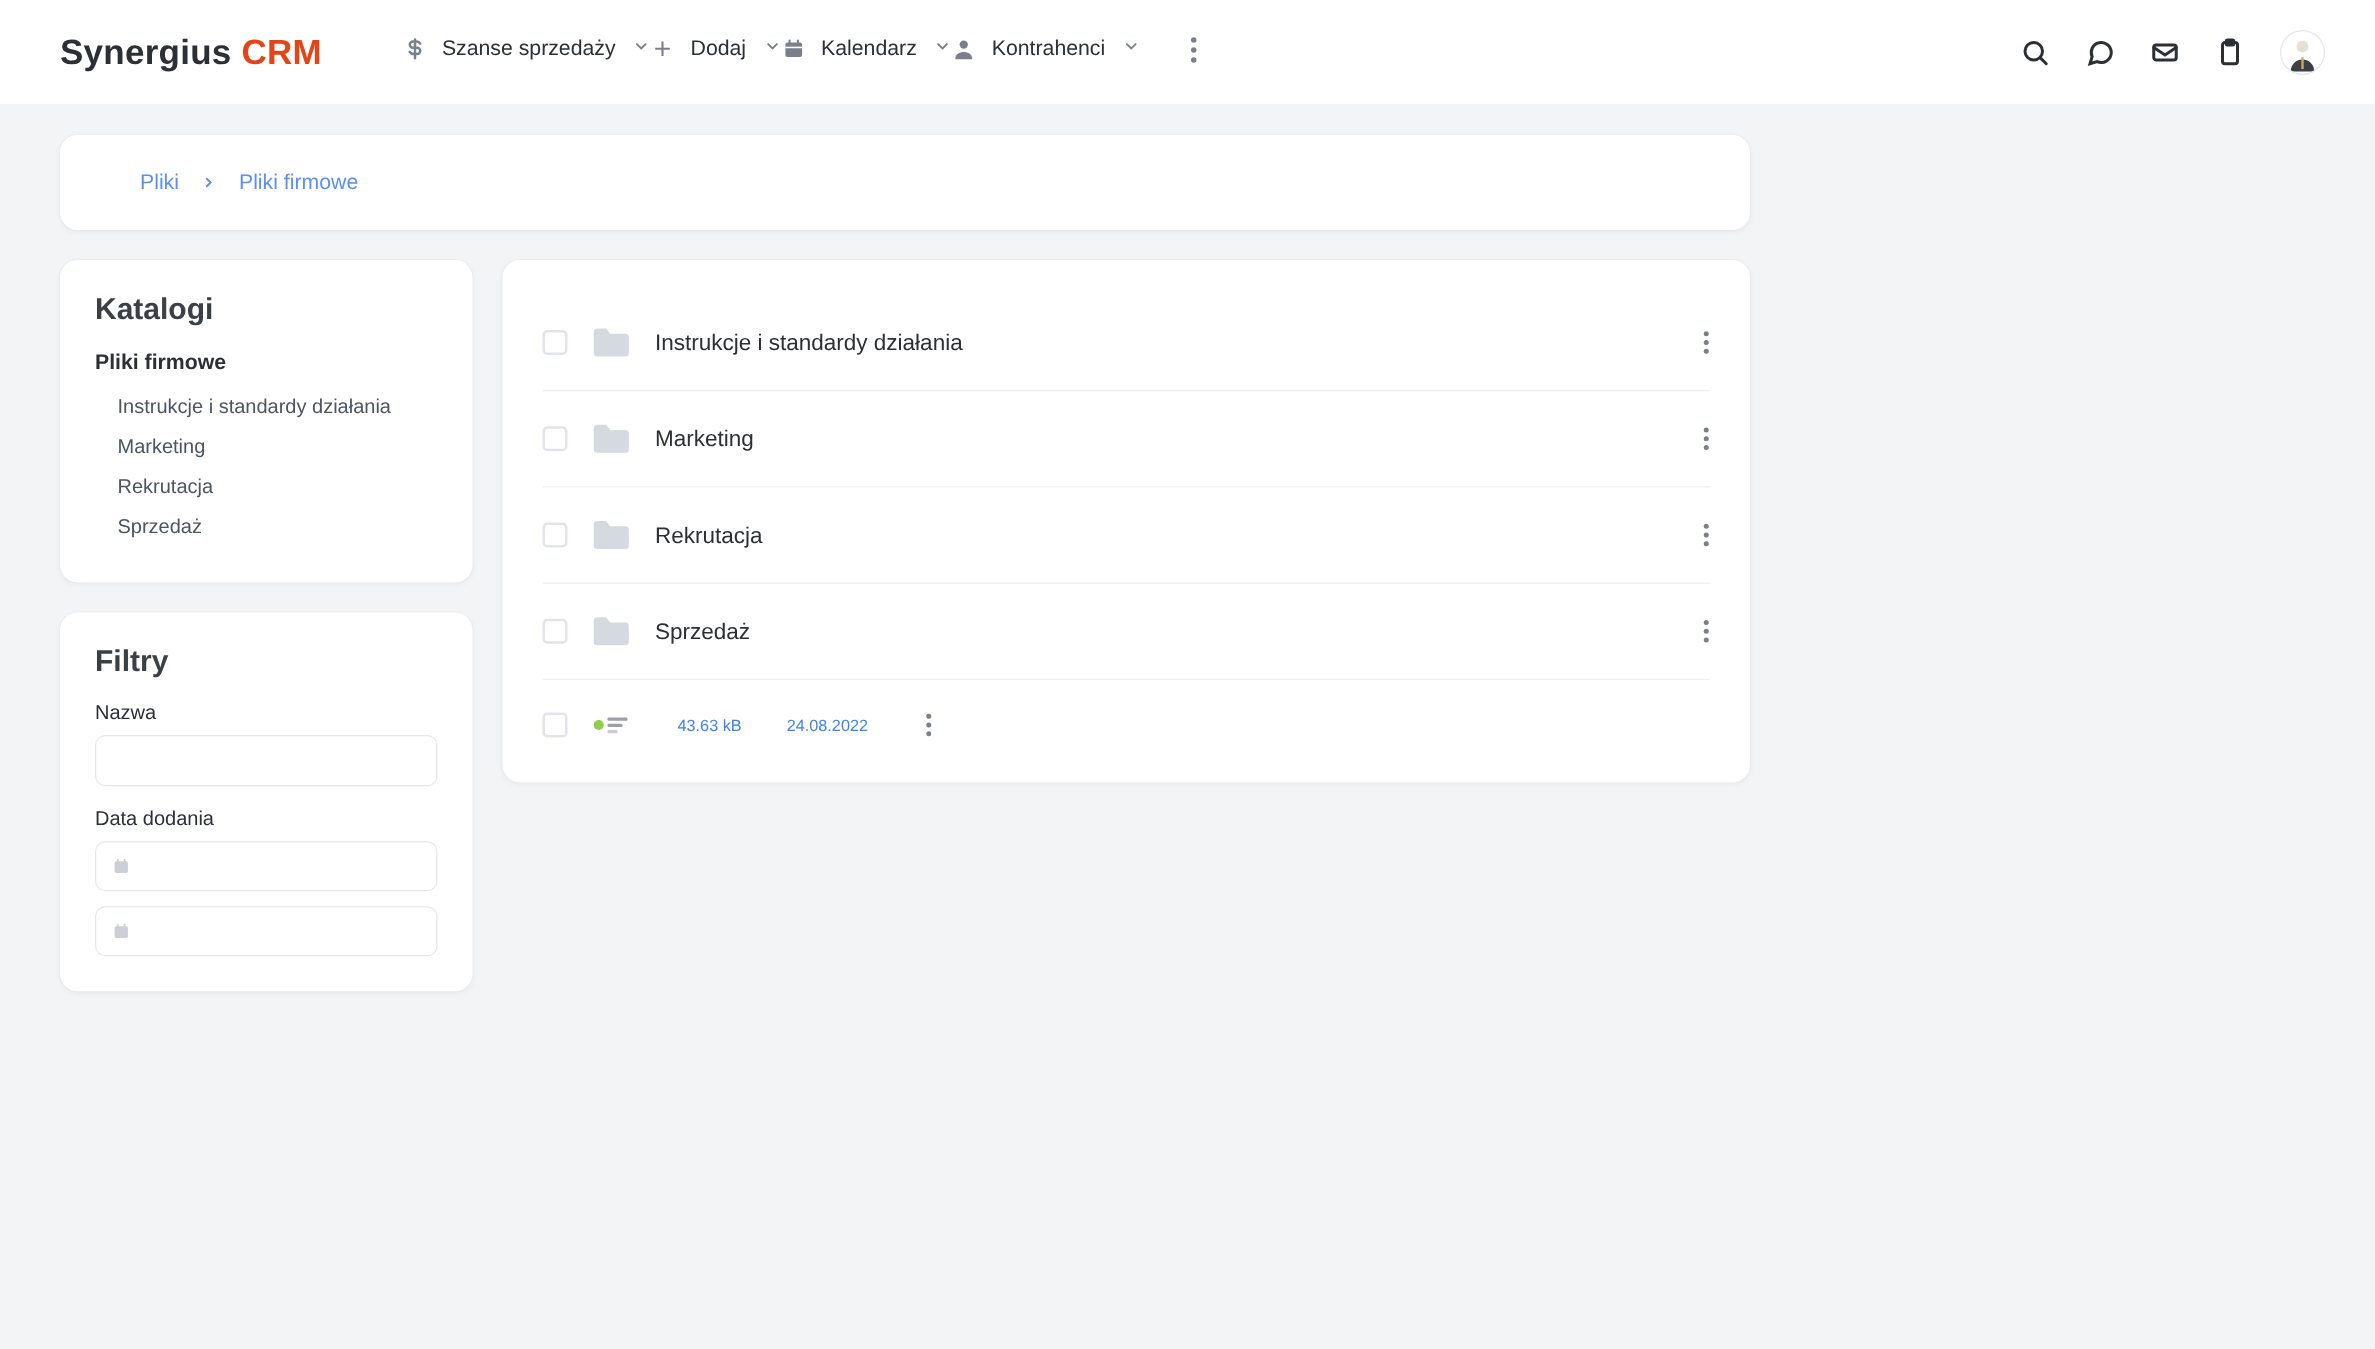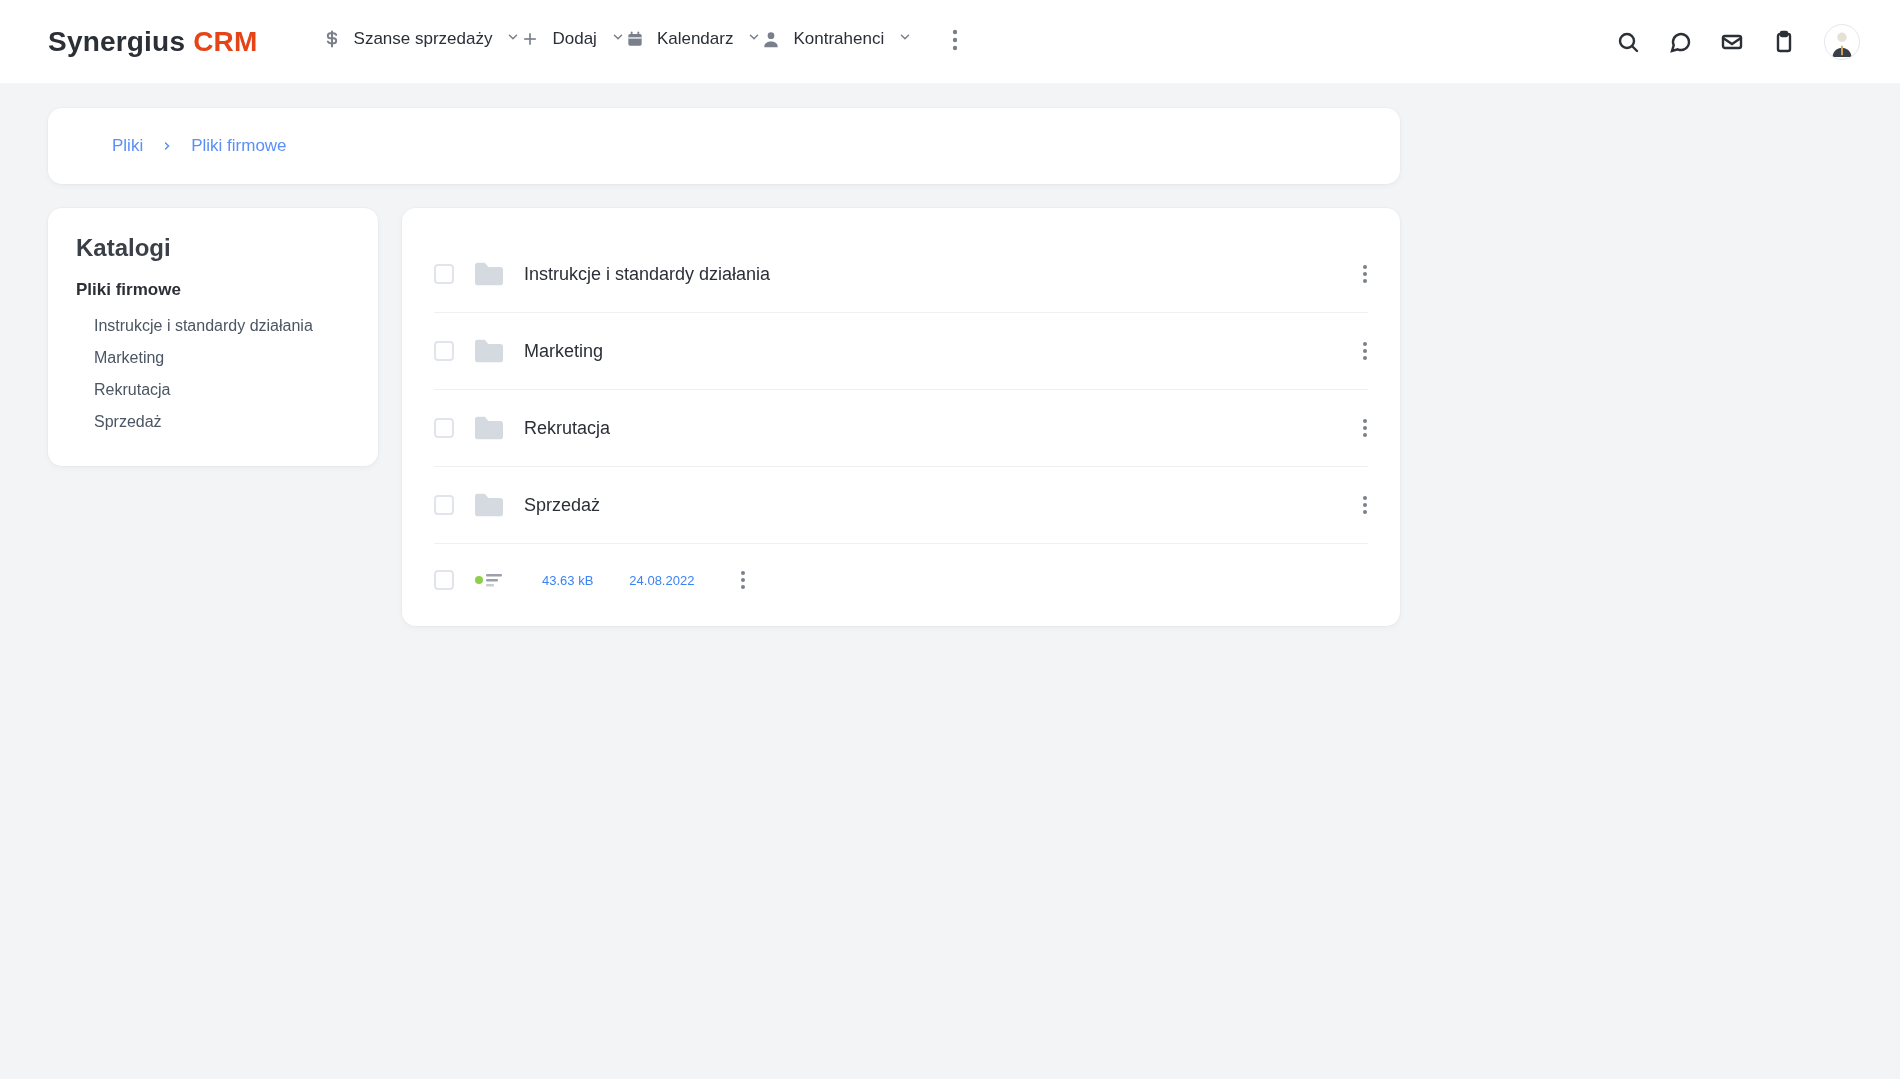--- a/index.html
+++ b/index.html
@@ -294,20 +294,46 @@
         <h2>Katalogi</h2>
         <div class="tree-root">Pliki firmowe</div>
         <ul class="tree-list">
           <li>Instrukcje i standardy działania</li>
           <li>Marketing</li>
           <li>Rekrutacja</li>
           <li>Sprzedaż</li>
         </ul>
       </section>
 
+      <section class="card">
+        <h2>Filtry</h2>
+
+        <div class="filter-label">Nazwa</div>
+        <input class="filter-input" type="text" style="">
+
+        <div class="filter-label" style="margin-top:18px">Data dodania</div>
+        <div class="filter-date">
+          <span class="date-ico">
+            <svg width="16" height="16" viewBox="0 0 24 24" fill="currentColor">
+                <rect x="4" y="6" width="16" height="14" rx="2"></rect>
+                <rect x="7" y="3" width="2" height="4" rx="1"></rect>
+                <rect x="15" y="3" width="2" height="4" rx="1"></rect>
+              </svg>
+          </span>
+        </div>
+        <div class="filter-date">
+          <span class="date-ico">
+            <svg width="16" height="16" viewBox="0 0 24 24" fill="currentColor">
+                <rect x="4" y="6" width="16" height="14" rx="2"></rect>
+                <rect x="7" y="3" width="2" height="4" rx="1"></rect>
+                <rect x="15" y="3" width="2" height="4" rx="1"></rect>
+              </svg>
+          </span>
+        </div>
+      </section>
 
     </aside>
 
     <section class="main-card">
 
 
       <div id="rows">
           <div class="file-row">
             <span class="chk"></span>
             <span class="file-icon">

